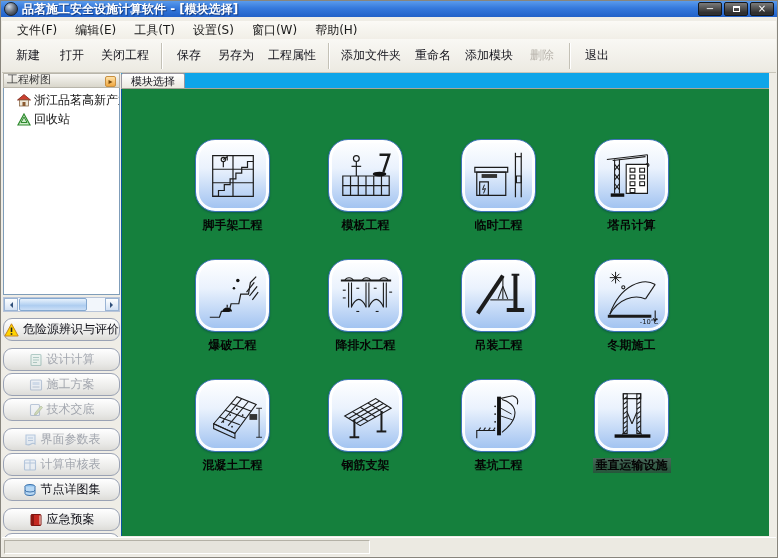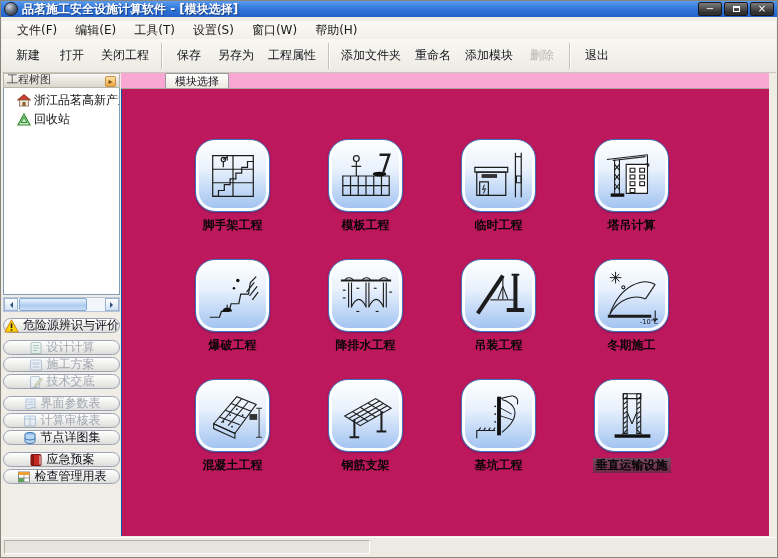--- a/index.html
+++ b/index.html
@@ -64,38 +64,38 @@
     border:1px solid #9ab4d4; display:flex; align-items:center; justify-content:center; }
   .hs-arrow i { display:block; width:0; height:0; border:3px solid transparent; }
   .hs-arrow.left i { border-right-color:#30507a; margin-left:-2px; }
   .hs-arrow.right i { border-left-color:#30507a; margin-right:-2px; }
   .hs-track { flex:1; position:relative; }
   .hs-thumb { position:absolute; left:1px; top:0; height:13px; width:78%;
     background:linear-gradient(180deg,#e8f2fc,#aecdf0 60%,#cadef6);
     border:1px solid #84a8d0; border-radius:2px; }
 
   .side-buttons { margin-top:6px; display:flex; flex-direction:column; gap:2px; }
-  .side-btn { height:15px; border:1px solid #9aa2b4; border-radius:9px;
+  .side-btn { height:23px; border:1px solid #9aa2b4; border-radius:9px;
     background:linear-gradient(180deg,#ffffff,#e9e9e7 70%,#dddcd8);
     display:flex; align-items:center; justify-content:center; gap:4px;
     font-size:12px; color:#101018; white-space:nowrap; }
   .side-btn svg { flex:0 0 auto; }
   .side-btn.disabled { color:#a2a6ae; }
   .side-btn.disabled svg { opacity:.55; }
   .side-btn.gap-before { margin-top:5px;font-family:Liberation Serif, serif; }
 
   
   .main { position:absolute; left:120px; top:72px; right:8px; bottom:21px;
     display:flex; flex-direction:column; }
-  .tabstrip { height:16px; background:#f9a8d4; border-bottom:1px solid #a8a59a;
-    display:flex; align-items:flex-end;padding-left:44px; }
+  .tabstrip { height:16px; background:#0ea5e9; border-bottom:1px solid #a8a59a;
+    display:flex; align-items:flex-end; }
   .tab { height:15px; padding:0 9px; background:linear-gradient(180deg,#ffffff,#ece9e0);
     border:1px solid #9a97a0; border-bottom:none; border-radius:2px 2px 0 0;
     font-size:11px; color:#101018; display:flex; align-items:center; }
-  .content { flex:1; background:#be185d; border-left:1px solid #0a56a0; overflow:hidden; }
+  .content { flex:1; background:#15803d; border-left:1px solid #0a56a0; overflow:hidden; }
   .module-grid { display:grid; grid-template-columns:repeat(4,133px);
     grid-auto-rows:120px; padding:50px 0 0 44px; justify-content:start; }
   .module-cell { display:flex; flex-direction:column; align-items:center; }
   .tile { width:75px; height:73px; border-radius:20px; border:1px solid #3f74ba;
     background:linear-gradient(180deg,#ffffff 0%,#eaf2fd 40%,#9dc0f0 100%);
     box-shadow:inset 0 0 0 3px rgba(255,255,255,.95), 0 1px 2px rgba(0,30,80,.35);
     display:flex; align-items:center; justify-content:center; }
   .tile svg { width:60px; height:58px; }
   .tile svg * { vector-effect:non-scaling-stroke; }
   .m-label { margin-top:6px; font-size:12px; font-weight:bold; color:#050505;

